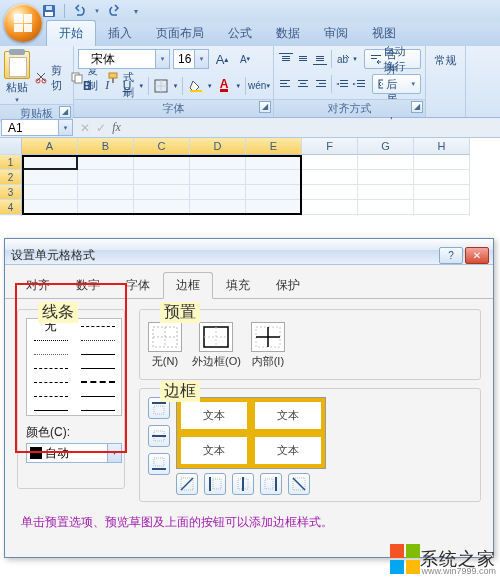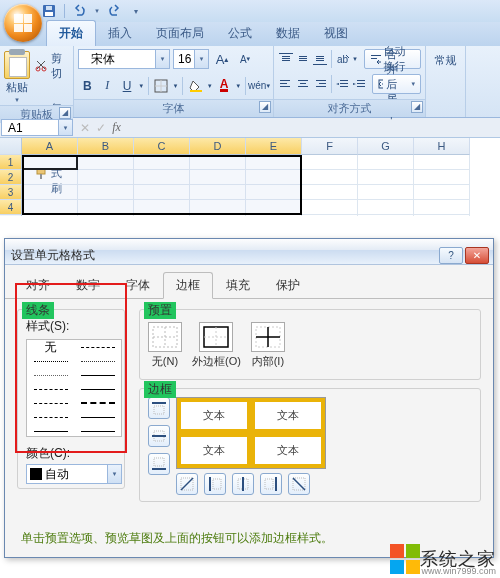--- a/index.html
+++ b/index.html
@@ -11,38 +11,38 @@
 .qat .sep{width:1px;height:14px;background:#9ab7dd;margin:0 2px}
 
 
 .office-btn{position:absolute;left:4px;top:4px;width:38px;height:38px;border-radius:50%;background:radial-gradient(circle at 35% 30%,#fff 0,#ffc56b 25%,#f08a1d 55%,#a84d00 100%);box-shadow:0 1px 3px rgba(0,0,0,.4),inset 0 1px 1px rgba(255,255,255,.6)}
 .office-btn .boxes{position:absolute;left:10px;top:10px;width:18px;height:18px;display:grid;grid-template-columns:1fr 1fr;grid-template-rows:1fr 1fr;gap:1px}
 .office-btn .boxes span{background:#fff;opacity:.9}
 
 
 .ribbon-tabs{height:24px;background:linear-gradient(#cfe0f4,#bcd4ee);display:flex;align-items:flex-end;padding-left:46px;gap:0}
 .ribbon-tabs .tab{padding:4px 12px;color:#3b5a86;cursor:pointer}
-.ribbon-tabs .tab.active{background:linear-gradient(#f4f9ff,#e3eefb);border:1px solid #9ab7dd;border-bottom:none;border-radius:3px 3px 0 0;color:#215a9c;font-weight:bold}
+.ribbon-tabs .tab.active{background:linear-gradient(#f4f9ff,#e3eefb);border:1px solid #9ab7dd;border-bottom:none;border-radius:3px 3px 0 0;color:#215a9c;font-weight:normal}
 
 
 .ribbon{height:72px;background:linear-gradient(#e8f1fb,#d5e4f5);border-bottom:1px solid #9ab7dd;display:flex}
 .group{border-right:1px solid #b8cee8;display:flex;flex-direction:column;justify-content:space-between;padding:3px 4px 0 4px;position:relative}
 .group-label{text-align:center;font-size:11px;color:#4a6a96;padding:1px 6px;background:linear-gradient(#d2e2f4,#c4d8ef);margin:0 -4px;border-top:1px solid #b8cee8;position:relative}
 .group-label .dlg{position:absolute;right:2px;top:1px;width:12px;height:12px;border:1px solid #8aa9cf;background:linear-gradient(#fff,#dce9f8);font-size:8px;line-height:10px;color:#4a6a96}
 
 
 .g-clip{width:74px;flex-direction:row;flex-wrap:nowrap}
 .g-clip .inner{display:flex;height:56px}
 .paste{width:34px;display:flex;flex-direction:column;align-items:center;gap:1px;padding-top:2px}
 .paste .ico{width:26px;height:28px;background:linear-gradient(#fff2c9,#f5d162);border:1px solid #ca9b2d;border-radius:2px;position:relative}
 .paste .ico::before{content:"";position:absolute;left:4px;top:-3px;width:16px;height:6px;background:#9aa8b5;border-radius:2px}
 .paste .ico::after{content:"";position:absolute;left:4px;top:5px;width:16px;height:18px;background:#fff;border:1px solid #bbb}
 .paste .lbl{font-size:11px;color:#2b4e7e}
 .paste .dd{font-size:7px;color:#4a6a96}
-.cliplist{display:flex;flex-direction:column;gap:20px;padding-left:4px;padding-top:2px}
+.cliplist{display:flex;gap:8px;padding-left:4px;padding-top:2px}
 .cliplist .row{display:flex;align-items:center;gap:3px;color:#2b4e7e;font-size:11px}
 .cliplist .ic{width:14px;height:14px;display:inline-block}
 
 
 .g-font{width:200px}
 .g-font .row1{display:flex;gap:3px;align-items:center;margin-bottom:3px}
 .g-font .row2{display:flex;gap:1px;align-items:center}
 .combo{height:20px;background:#fff;border:1px solid #9ab7dd;display:flex;align-items:center;position:relative}
 .combo .dd{position:absolute;right:0;top:0;width:14px;height:100%;background:linear-gradient(#eaf2fc,#cfe0f4);border-left:1px solid #9ab7dd;font-size:7px;display:flex;align-items:center;justify-content:center;color:#4a6a96}
 .combo.font{width:92px;padding-left:12px}
@@ -90,21 +90,21 @@
 .titlebar .wbtns{display:flex;gap:2px}
 .titlebar .wb{width:24px;height:17px;border:1px solid #8aa9cf;background:linear-gradient(#f6fafe,#d6e4f4);border-radius:2px;font-size:10px;display:flex;align-items:center;justify-content:center;color:#30547f}
 .titlebar .wb.close{background:linear-gradient(#f3a59a,#d64d36);color:#fff;border-color:#a83522}
 
 .dtabs{display:flex;padding:6px 8px 0 8px;gap:0;border-bottom:1px solid #bdbdbd;background:#f4f4f4}
 .dtabs .dt{padding:4px 12px;border:1px solid transparent;border-bottom:none;color:#333;cursor:pointer;position:relative;top:1px}
 .dtabs .dt.active{background:#f4f4f4;border:1px solid #bdbdbd;border-bottom:1px solid #f4f4f4;border-radius:3px 3px 0 0}
 
 .dbody{padding:10px 12px 6px 12px;position:relative}
 .fieldset{border:1px solid #d0d0d0;border-radius:3px;padding:8px 8px 6px 8px;position:relative;margin-bottom:8px}
-.fieldset>.legend{position:absolute;left:4px;top:-8px;background:#22c55e;padding:0 4px;font-size:12px;color:#333}
+.fieldset>.legend{position:absolute;left:20px;top:-8px;background:#fef9c3;padding:0 4px;font-size:16px;color:#333}
 
 .redbox{position:absolute;left:10px;top:44px;width:112px;height:170px;border:2px solid #e31b1b;pointer-events:none}
 
 
 .stylelist{width:96px;display:flex;flex-direction:column;gap:2px}
 .stylelbl{font-size:12px;color:#222;margin-bottom:2px}
 .slbox{border:1px solid #bdbdbd;background:#fff;height:98px;display:grid;grid-template-columns:1fr 1fr;grid-auto-rows:14px}
 .slbox .sopt{display:flex;align-items:center;justify-content:center;font-size:10px}
 .slbox .sopt.none{grid-column:1;font-size:12px}
 .slbox .sopt .ln{width:34px;height:0;border-top-width:1px;border-top-color:#000}
@@ -128,21 +128,21 @@
 
 
 .bframe{display:flex;gap:6px;align-items:flex-start}
 .bframe .side{display:flex;flex-direction:column;gap:6px}
 .bbtn{width:22px;height:22px;border:1px solid #8aa9cf;background:linear-gradient(#fdfefe,#e3eefb);border-radius:3px;display:flex;align-items:center;justify-content:center}
 .bbtn svg{width:14px;height:14px}
 .preview{width:150px;height:72px;border:1px solid #999;background:#fff;display:grid;grid-template-columns:1fr 1fr;grid-template-rows:1fr 1fr}
 .preview .pc{border:4px solid #eab308;display:flex;align-items:center;justify-content:center;font-size:11px;color:#444}
 .bottomrow{display:flex;gap:6px;margin-top:4px;margin-left:0}
 
-.helptext{color:#4d7c0f;font-size:12px;margin-top:20px;padding-left:4px}
+.helptext{color:#a21caf;font-size:12px;margin-top:4px;padding-left:4px}
 
 
 .wm{position:absolute;right:4px;bottom:4px;display:flex;align-items:center;}
 .wm .logo{display:grid;grid-template-columns:14px 14px;grid-template-rows:14px 14px;gap:2px}
 .wm .logo span:nth-child(1){background:#f35325}
 .wm .logo span:nth-child(2){background:#81bc06}
 .wm .logo span:nth-child(3){background:#05a6f0}
 .wm .logo span:nth-child(4){background:#ffba08}
 .wm .txt{font-size:18px;color:#2b2b2b;letter-spacing:1px}
 .wm .url{position:absolute;right:0;bottom:-2px;font-size:9px;color:#8a8a8a}
@@ -184,20 +184,21 @@
     </div>
   <div class="qbtn" style="font-size:8px;color:#4a6a96">▾</div>
 </div>
 
 <div class="ribbon-tabs">
   <div class="tab active">开始</div>
   <div class="tab">插入</div>
   <div class="tab">页面布局</div>
   <div class="tab">公式</div>
   <div class="tab">数据</div>
+  <div class="tab">审阅</div>
   <div class="tab">视图</div>
 </div>
 
 <div class="ribbon">
   <div class="group g-clip" style="flex-direction:column">
     <div class="inner">
       <div class="paste">
         <div class="ico"></div>
         <div class="lbl">粘贴</div>
         <div class="dd">▾</div>
@@ -479,21 +480,20 @@
     <div class="dt">保护</div>
   </div>
 
   <div class="dbody">
     <div style="display:flex;gap:14px;align-items:flex-start">
 
       <div style="width:108px">
         <div class="fieldset" style="height:180px">
           <span class="legend">线条</span>
           <div class="stylelist">
-            <div class="stylelbl">样式(S):</div>
             <div class="slbox">
               <div class="sopt none">无</div>
               <div class="sopt">
                   <span class="ln dash" style="border-top-style:dashed;border-top-width:1px;border-color:#000"></span>
                 </div>
               <div class="sopt">
                   <span class="ln dotsm"></span>
                 </div>
               <div class="sopt">
                   <span class="ln" style="border-top:1px dotted #333;letter-spacing:2px"></span>

